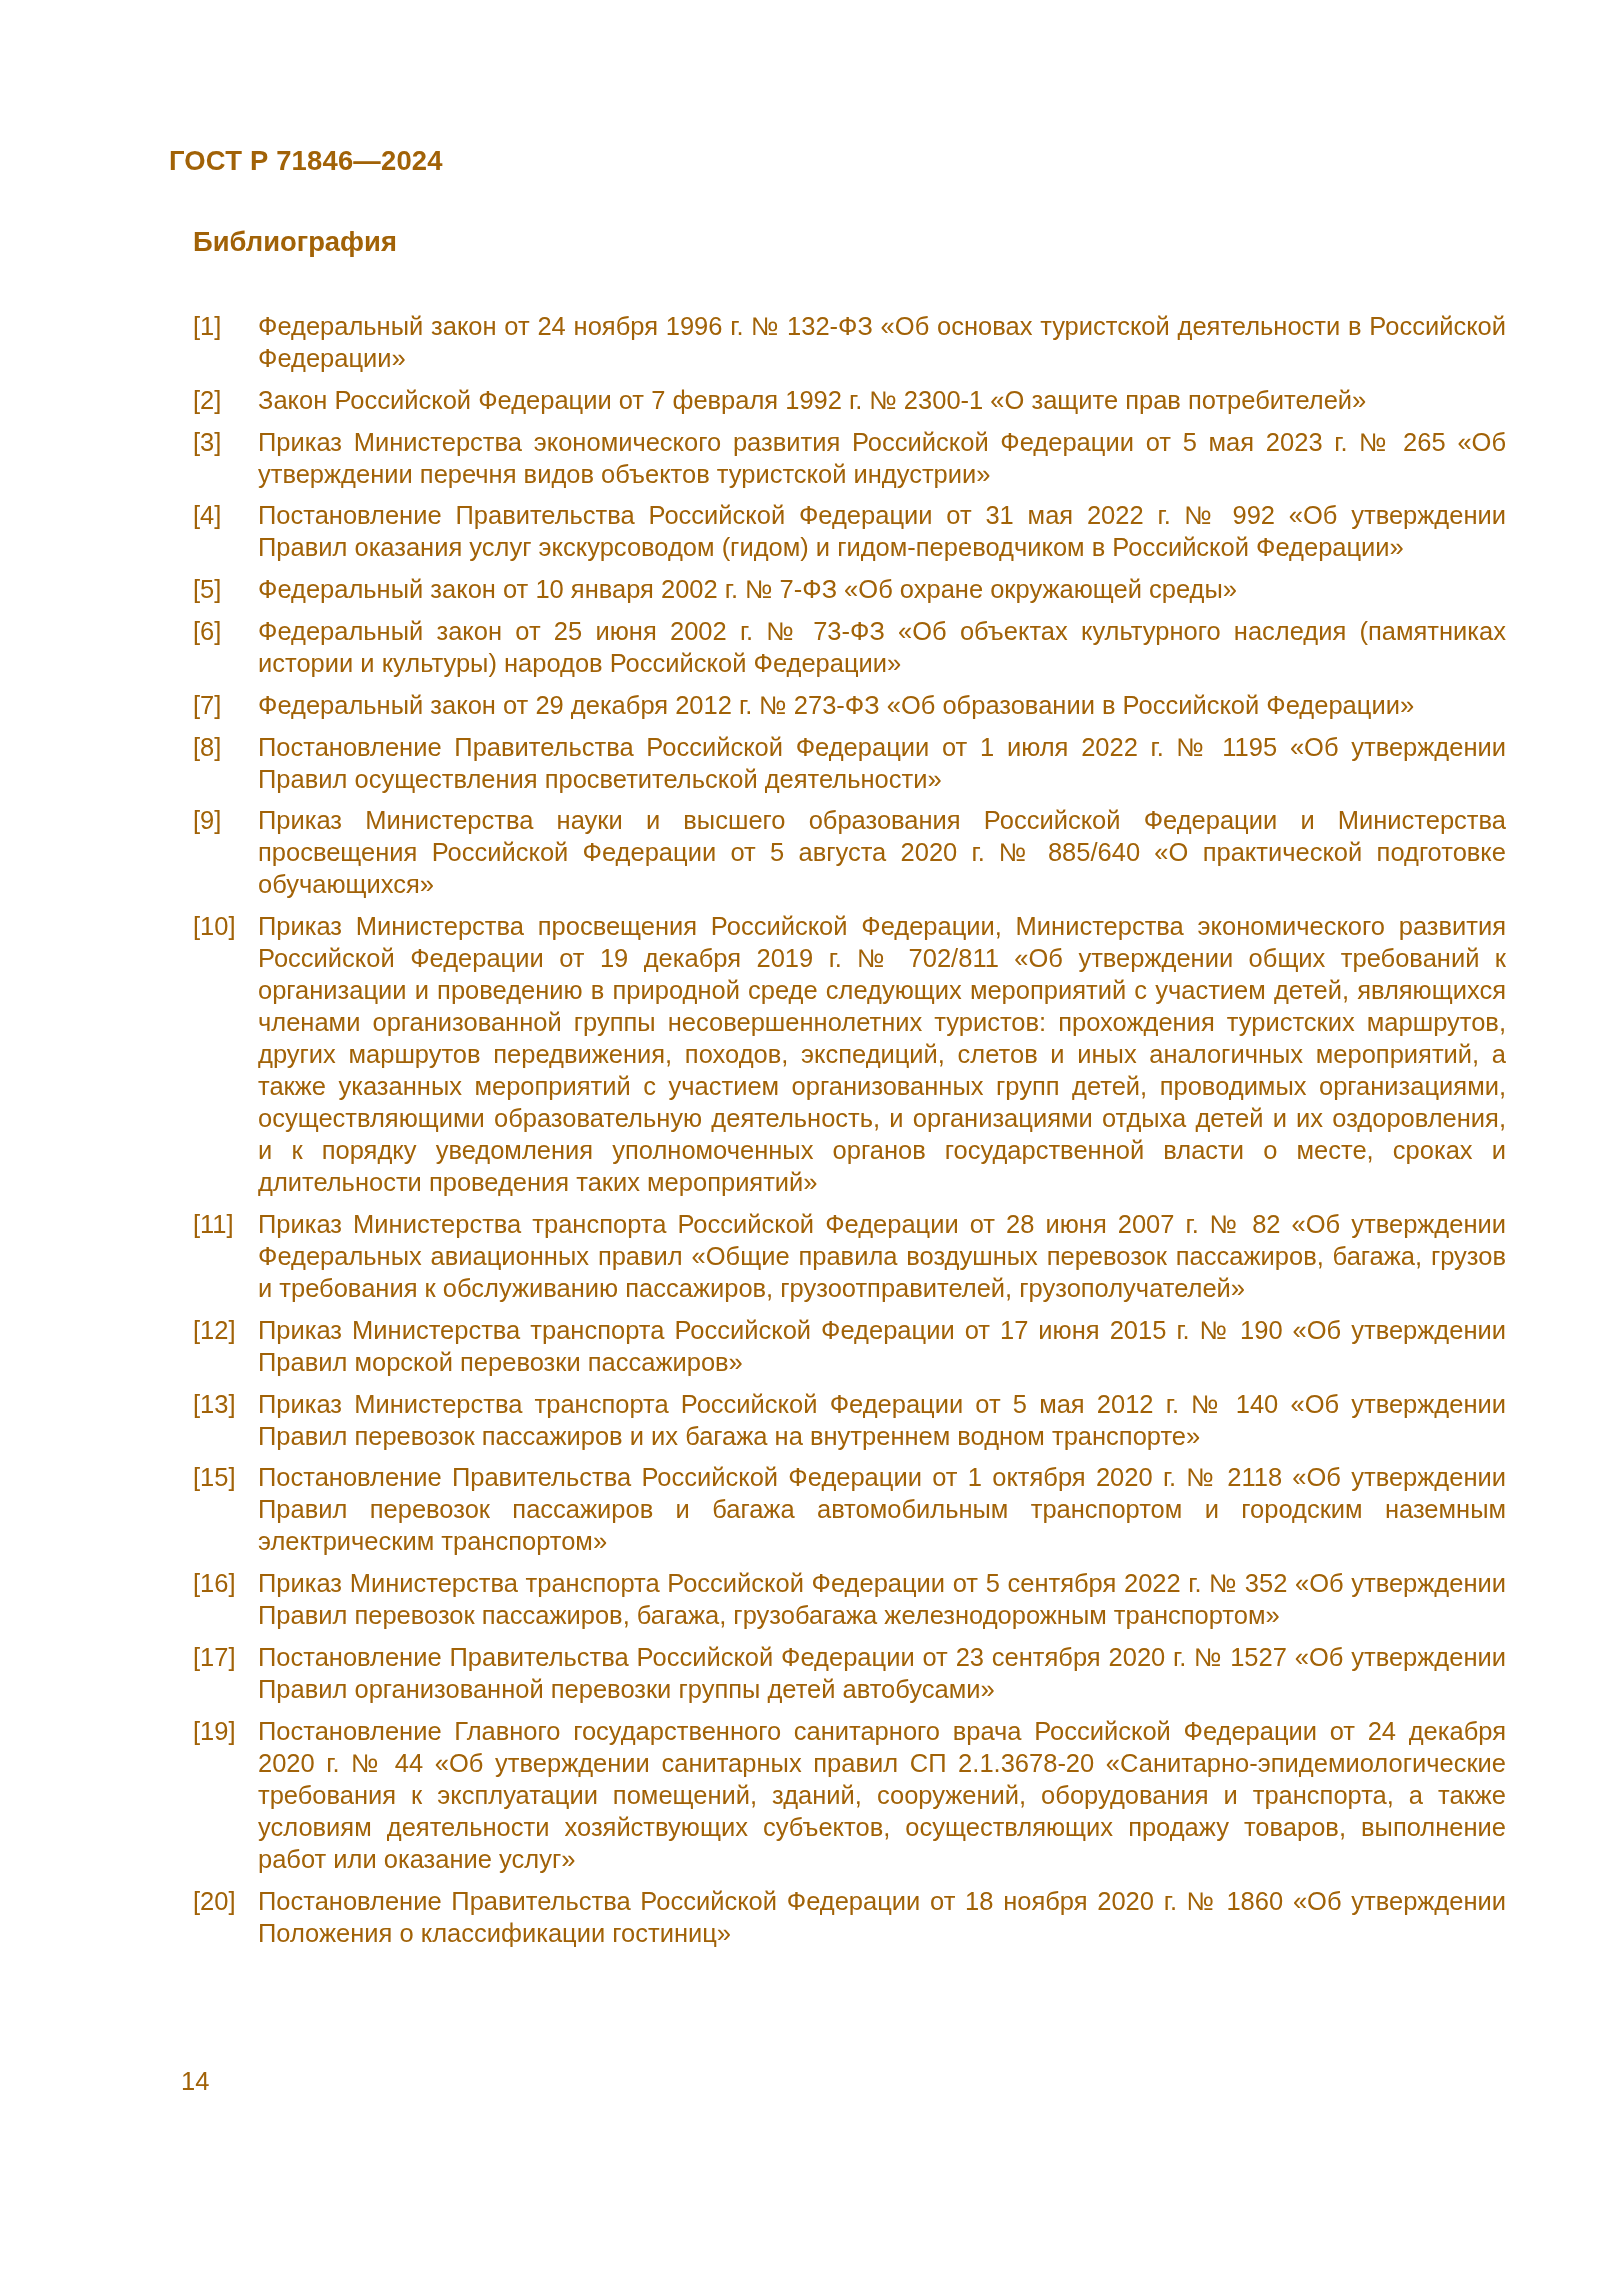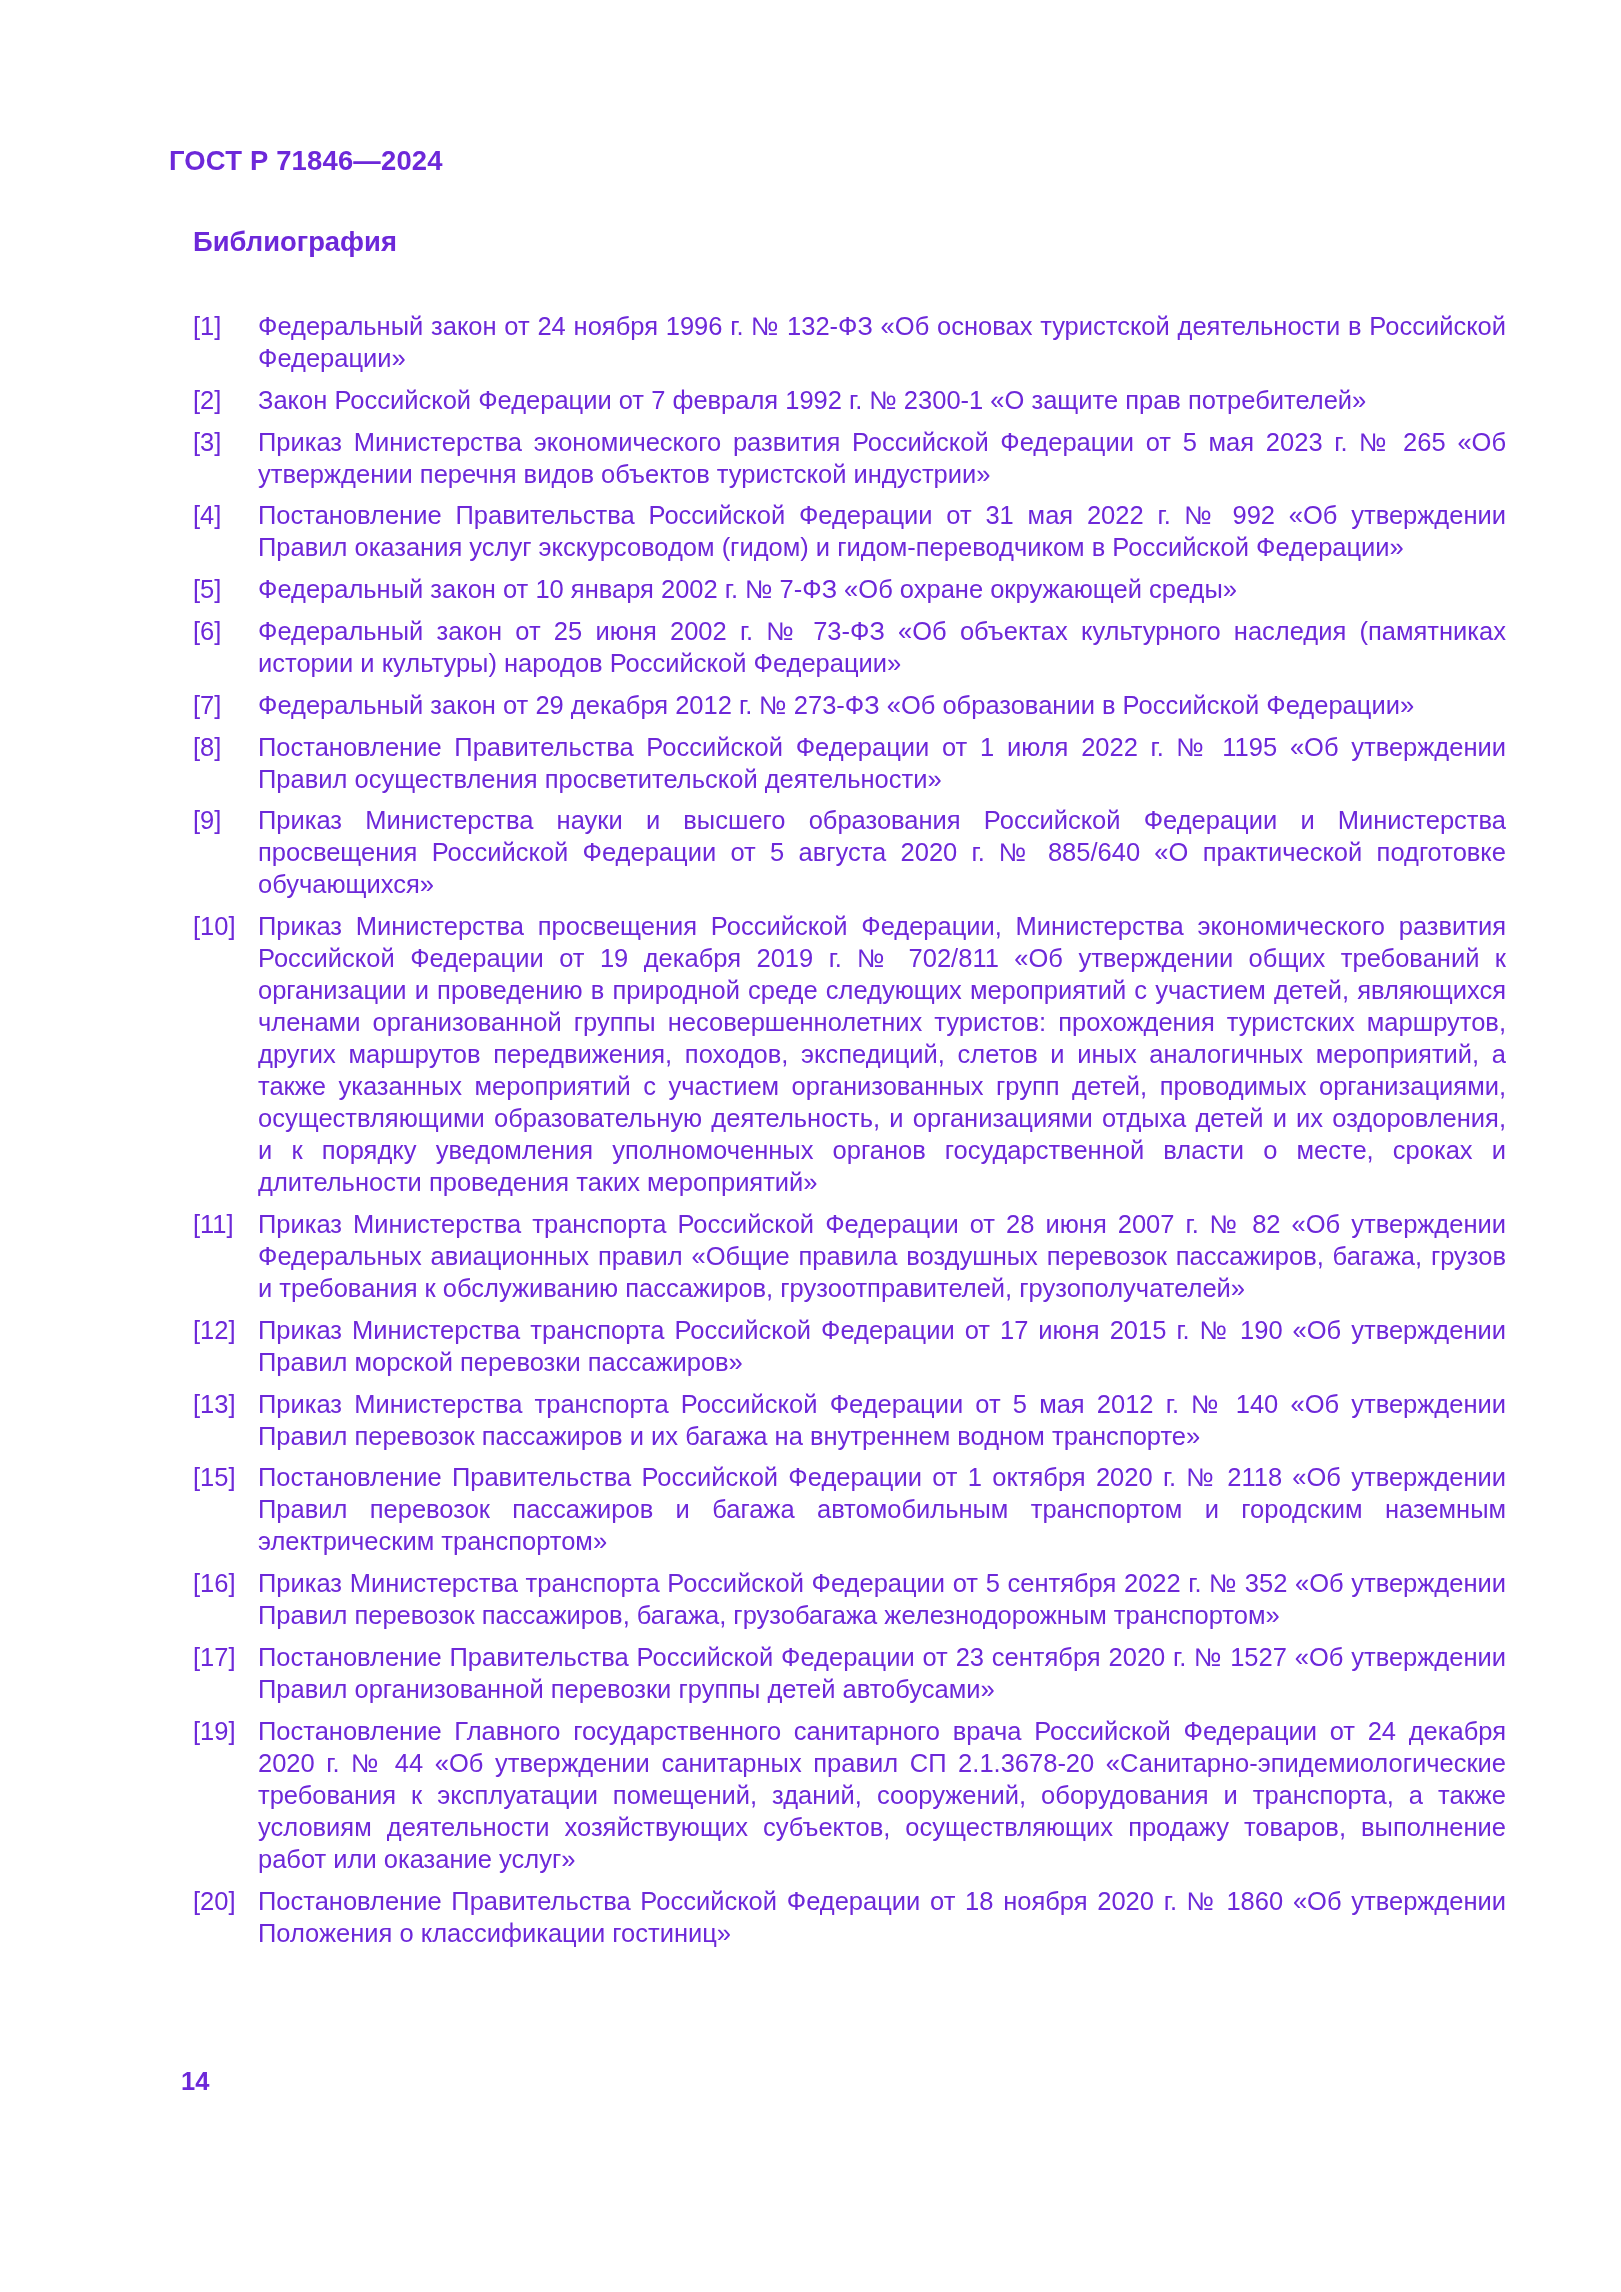--- a/index.html
+++ b/index.html
@@ -6,21 +6,21 @@
     margin: 0;
     padding: 0;
     background: #ffffff;
   }
   .page {
     position: relative;
     width: 1621px;
     height: 2293px;
     background: #ffffff;
     font-family: "Liberation Sans", "DejaVu Sans", sans-serif;
-    color: #6d28d9;
+    color: #a16207;
     overflow: hidden;
   }
   .doc-header {
     position: absolute;
     left: 169px;
     top: 145px;
     font-size: 27.4px;
     font-weight: bold;
     letter-spacing: 0.2px;
     white-space: nowrap;
@@ -57,21 +57,20 @@
     width: 1249px;
     text-align: justify;
     text-justify: inter-word;
     hyphens: none;
   }
   .page-number {
     position: absolute;
     left: 181px;
     top: 2067px;
     font-size: 25.5px;
-    font-weight: bold;
   }
 </style>
 </head>
 <body>
 
 <div class="page">
 
   <div class="doc-header">ГОСТ Р 71846—2024</div>
 
   <div class="section-title">Библиография</div>

